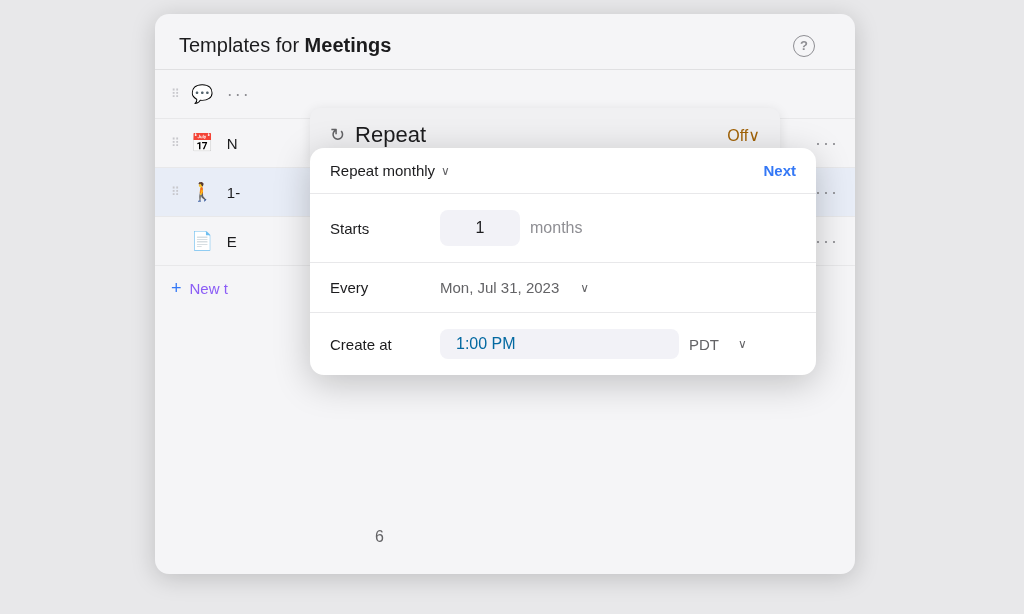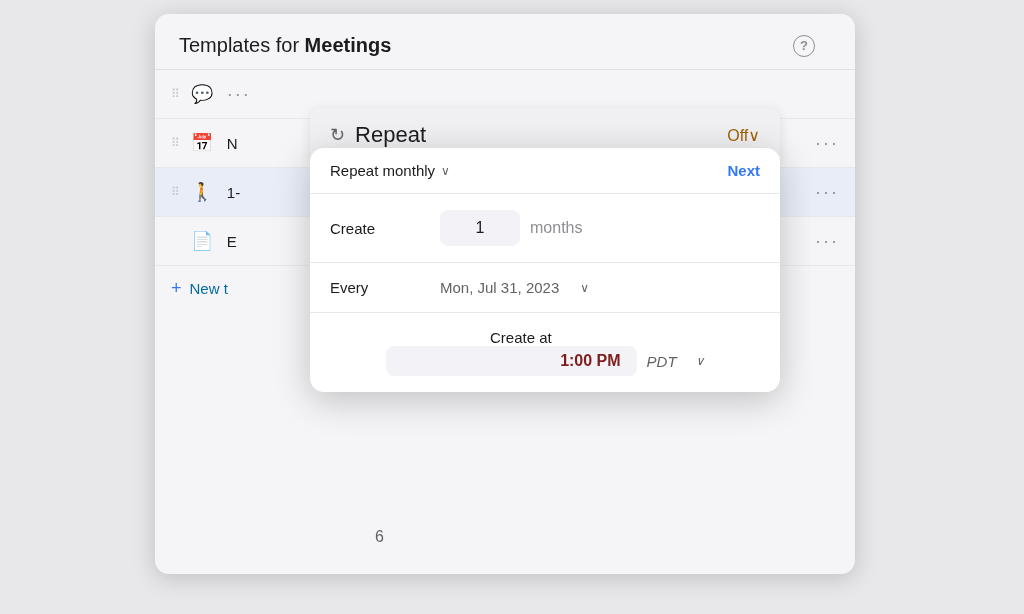--- a/index.html
+++ b/index.html
@@ -114,21 +114,21 @@
       cursor: pointer;
     }
 
     .add-new-row span.plus {
       color: #3478f6;
       font-size: 18px;
       font-weight: 300;
     }
 
     .add-new-row span.label {
-      color: #0369a1;
+      color: #8b5cf6;
       font-size: 15px;
     }
 
     
     .repeat-row-popup {
       position: absolute;
       top: 108px;
       left: 310px;
       width: 470px;
       background: #f0f0f2;
@@ -164,21 +164,21 @@
       font-size: 16px;
       color: #a16207;
       cursor: pointer;
     }
 
     
     .main-popup {
       position: absolute;
       top: 148px;
       left: 310px;
-      width: 470px;
+      width: 506px;
       background: #ffffff;
       border-radius: 14px;
       box-shadow: 0 8px 36px rgba(0,0,0,0.22);
       z-index: 10;
       overflow: hidden;
     }
 
     
     .popup-header {
       display: flex;
@@ -272,35 +272,33 @@
       font-size: 12px;
     }
 
     
     .time-input {
       background: #f2f2f7;
       border: none;
       border-radius: 8px;
       padding: 6px 16px;
       font-size: 16px;
-      font-weight: 700;
-      color: #7f1d1d;
+      font-weight: 400;
+      color: #0369a1;
       cursor: pointer;
       outline: none;
-      text-align: right;
     }
 
     .tz-selector {
       display: flex;
       align-items: center;
       gap: 19px;
       font-size: 15px;
       color: #636366;
       cursor: pointer;
-      font-style: italic;
     }
 
     
     .popup-footer {
       padding: 14px 20px;
       font-size: 13px;
       color: #8e8e93;
     }
 
     
@@ -378,38 +376,38 @@
 
   <div class="popup-header">
     <div class="popup-header-left">
       <span class="repeat-monthly-label">Repeat monthly</span>
       <span class="chevron-down">∨</span>
     </div>
     <button class="save-btn">Next</button>
   </div>
 
   <div class="popup-section">
-    <div class="section-label">Create</div>
+    <div class="section-label">Starts</div>
     <div class="section-content">
       <input type="text" class="number-input" value="1" style="">
       <span class="unit-label">months</span>
     </div>
   </div>
 
   <div class="popup-section">
     <div class="section-label">Every</div>
     <div class="section-content">
       <div class="starts-value">
         <span>Mon, Jul 31, 2023</span>
         <span class="chevron-down">∨</span>
       </div>
     </div>
   </div>
 
-  <div class="popup-section" style="border-bottom: none; flex-direction: column;">
+  <div class="popup-section" style="border-bottom: none;">
     <div class="section-label">Create at</div>
     <div class="section-content">
       <input type="text" class="time-input" value="1:00 PM" style="">
       <div class="tz-selector">
         <span>PDT</span>
         <span class="chevron-down">∨</span>
       </div>
     </div>
   </div>
 

